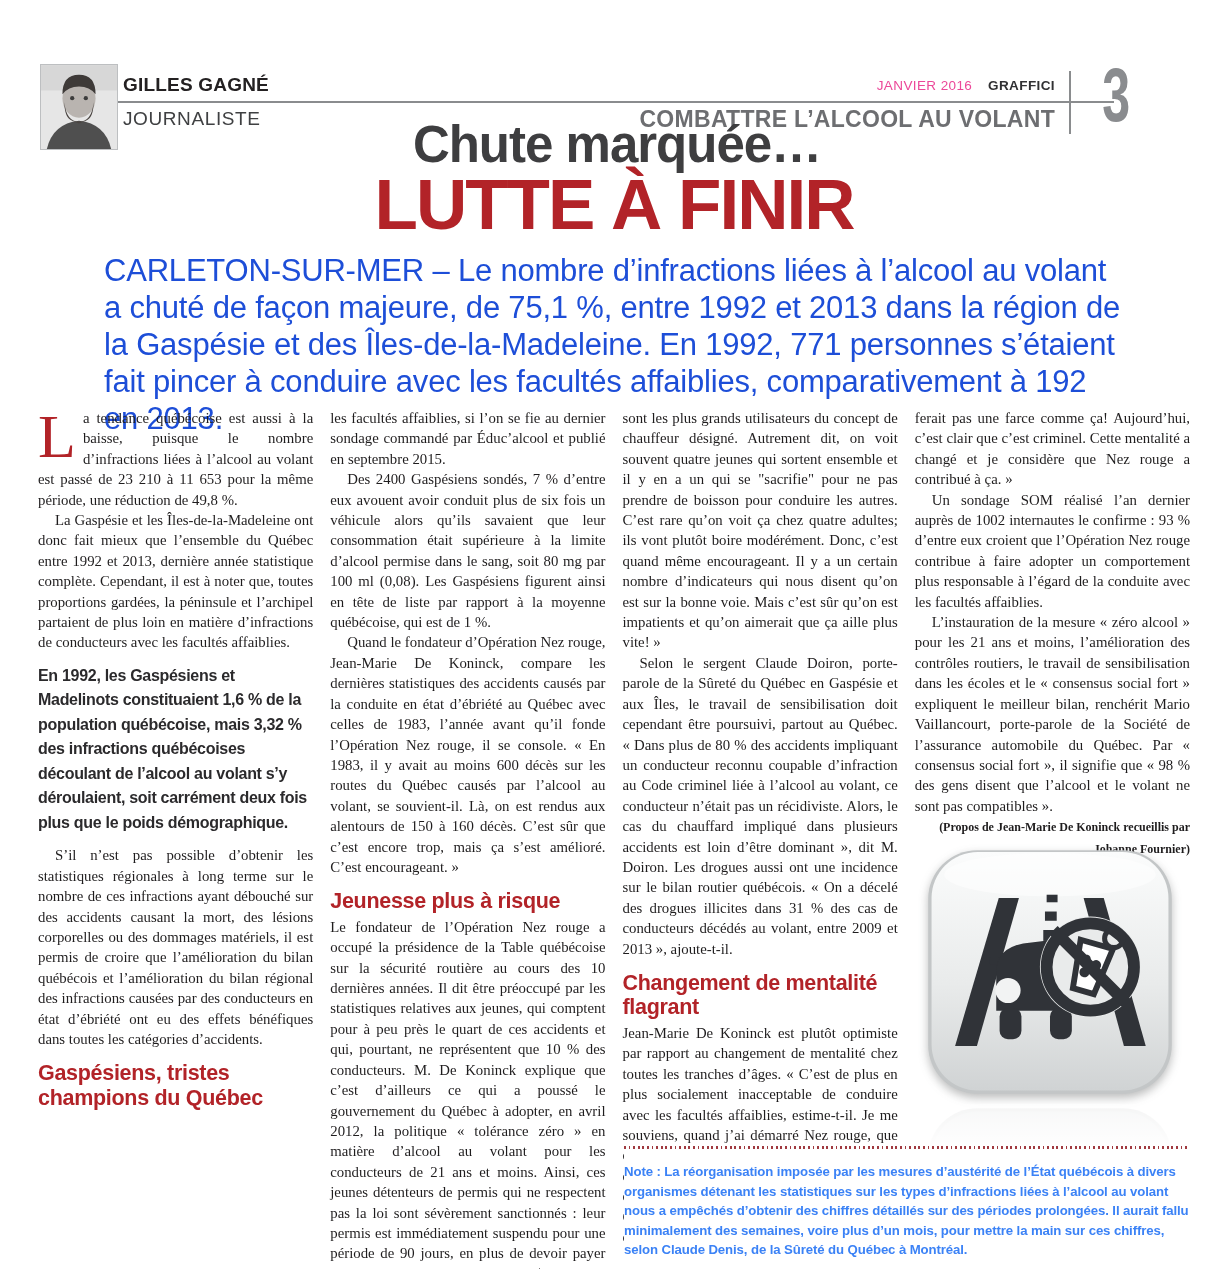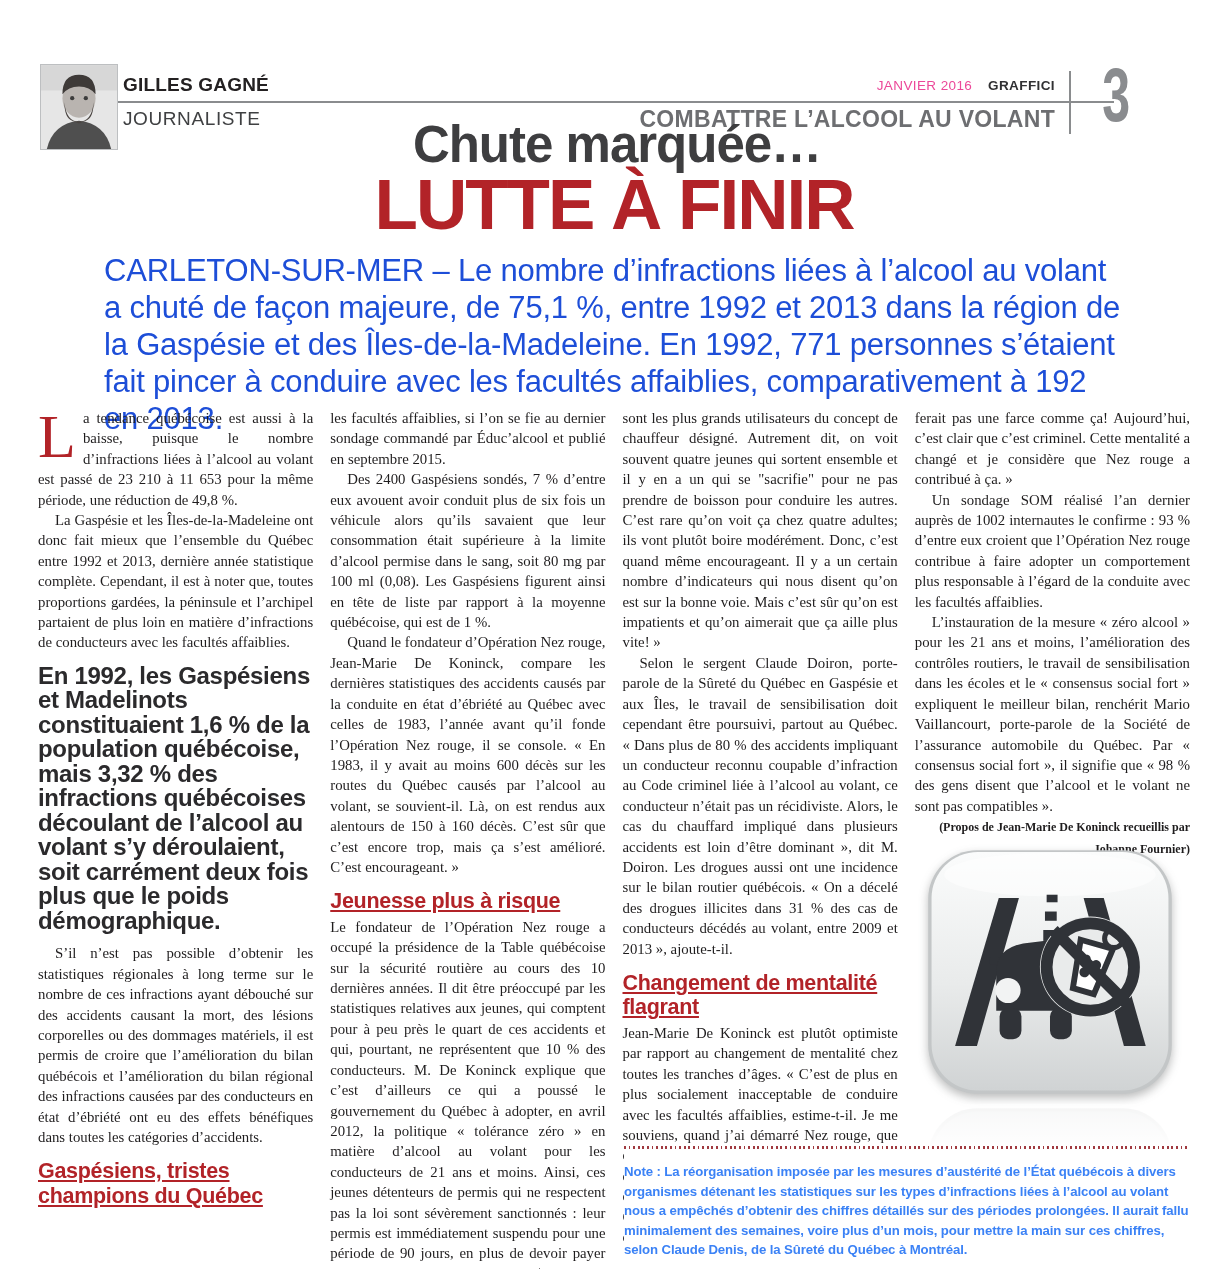--- a/index.html
+++ b/index.html
@@ -38,24 +38,24 @@
         font-family:"Liberation Sans",sans-serif;font-weight:400;font-size:31px;line-height:37px;
         color:#1d4ed8;letter-spacing:-.2px;}
 
   
   .main{position:absolute;left:38px;top:408px;width:1152px;height:861px;}
   .cols{display:grid;grid-template-columns:repeat(4,1fr);column-gap:17px;}
   .col{font-size:14.8px;line-height:20.4px;text-align:justify;color:#1f1d1e;}
   .col p{margin:0;}
   .col p.indent{text-indent:17px;}
   .dropcap{float:left;font-size:62px;line-height:48px;padding:4px 7px 0 0;color:#b22328;font-weight:400;}
-  .pullquote{font-family:"Liberation Sans",sans-serif;font-weight:700;font-size:24px;line-height:24.5px;
+  .pullquote{font-family:"Liberation Sans",sans-serif;font-weight:700;font-size:16px;line-height:24.5px;
              color:#2b2a2c;text-align:left;letter-spacing:-.3px;margin:11px 0 10px;}
   .subhead{font-family:"Liberation Sans",sans-serif;font-weight:700;font-size:21.5px;line-height:24.5px;
-           color:#b22328;text-align:left;letter-spacing:-.3px;margin:12px 0 3px;text-decoration:underline;}
+           color:#b22328;text-align:left;letter-spacing:-.3px;margin:12px 0 3px;}
   .credit{font-weight:700;text-align:right;font-size:12px;line-height:22px;margin-top:14px;}
 
   
   .badge-wrap{position:absolute;right:8px;top:438px;width:264px;text-align:center;}
   .badge-wrap svg.badge{width:252px;height:252px;filter:drop-shadow(0 4px 5px rgba(60,62,64,.35));}
   .reflection{position:relative;width:252px;height:56px;margin:2px auto 0;overflow:hidden;}
   .reflection svg{position:absolute;left:0;top:0;width:252px;height:252px;transform:scaleY(-1);opacity:.30;}
   .reflection::after{content:"";position:absolute;inset:0;
         background:linear-gradient(180deg,rgba(255,255,255,.45) 0%,#ffffff 88%);}
 

